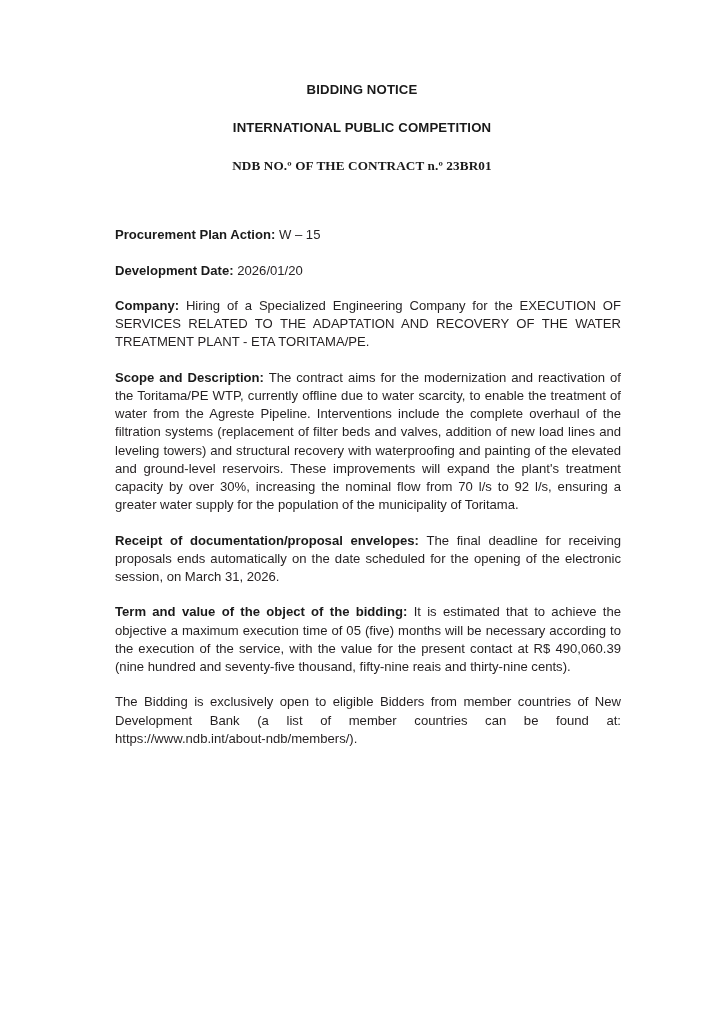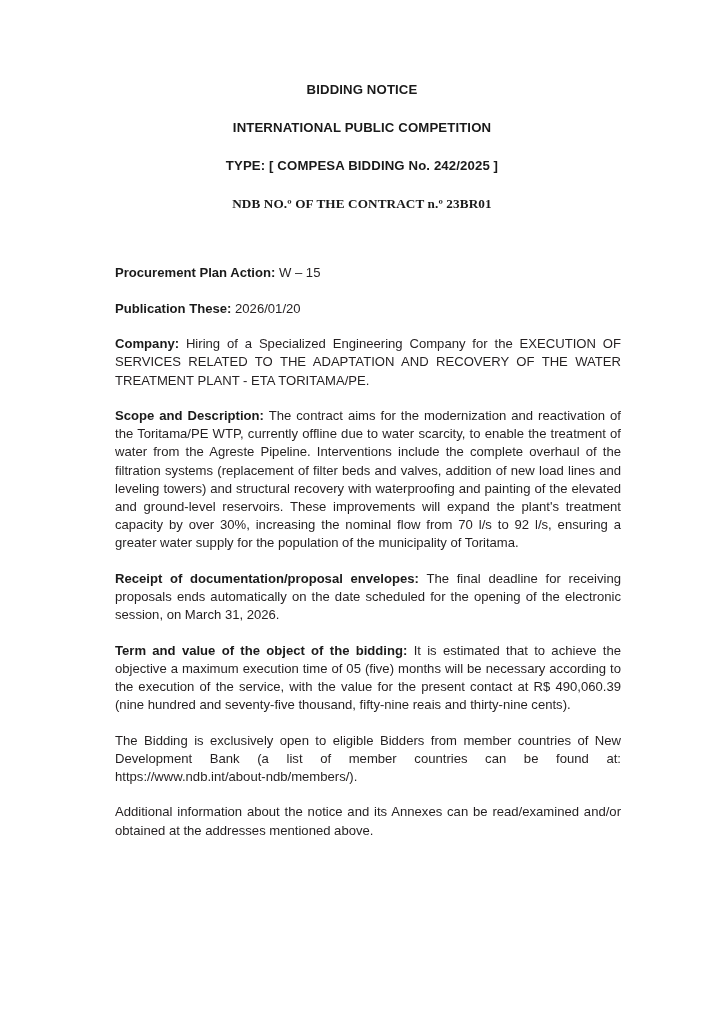--- a/index.html
+++ b/index.html
@@ -64,39 +64,37 @@
   }
 </style>
 </head>
 <body>
 
 <div class="page">
 
   <div class="doc-headings">
     <div class="heading">BIDDING NOTICE</div>
     <div class="heading">INTERNATIONAL PUBLIC COMPETITION</div>
-    <div class="heading">TYPE: [ COMPESA BIDDING No. 242/2025 ]</div>
     <div class="heading">NDB NO.º OF THE CONTRACT n.º 23BR01</div>
   </div>
 
   <div class="body-block">
 
     <p class="para"><span class="lead">Procurement Plan Action:</span> <span>W – 15</span></p>
 
-    <p class="para"><span class="lead">Publication These:</span> <span>2026/01/20</span></p>
+    <p class="para"><span class="lead">Development Date:</span> <span>2026/01/20</span></p>
 
     <p class="para"><span class="lead">Company:</span> <span>Hiring of a Specialized Engineering Company for the EXECUTION OF SERVICES RELATED TO THE ADAPTATION AND RECOVERY OF THE WATER TREATMENT PLANT - ETA TORITAMA/PE.</span></p>
 
     <p class="para"><span class="lead">Scope and Description:</span> <span>The contract aims for the modernization and reactivation of the Toritama/PE WTP, currently offline due to water scarcity, to enable the treatment of water from the Agreste Pipeline. Interventions include the complete overhaul of the filtration systems (replacement of filter beds and valves, addition of new load lines and leveling towers) and structural recovery with waterproofing and painting of the elevated and ground-level reservoirs. These improvements will expand the plant's treatment capacity by over 30%, increasing the nominal flow from 70 l/s to 92 l/s, ensuring a greater water supply for the population of the municipality of Toritama.</span></p>
 
     <p class="para"><span class="lead">Receipt of documentation/proposal envelopes:</span> <span>The final deadline for receiving proposals ends automatically on the date scheduled for the opening of the electronic session, on March 31, 2026.</span></p>
 
     <p class="para"><span class="lead">Term and value of the object of the bidding:</span> <span>It is estimated that to achieve the objective a maximum execution time of 05 (five) months will be necessary according to the execution of the service, with the value for the present contact at R$ 490,060.39 (nine hundred and seventy-five thousand, fifty-nine reais and thirty-nine cents).</span></p>
 
 
 
     <p class="para">The Bidding is exclusively open to eligible Bidders from member countries of New Development Bank (a list of member countries can be found at: https://www.ndb.int/about-ndb/members/).</p>
 
-    <p class="para">Additional information about the notice and its Annexes can be read/examined and/or obtained at the addresses mentioned above.</p>
 
   </div>
 
 </div>
 
 </body></html>

